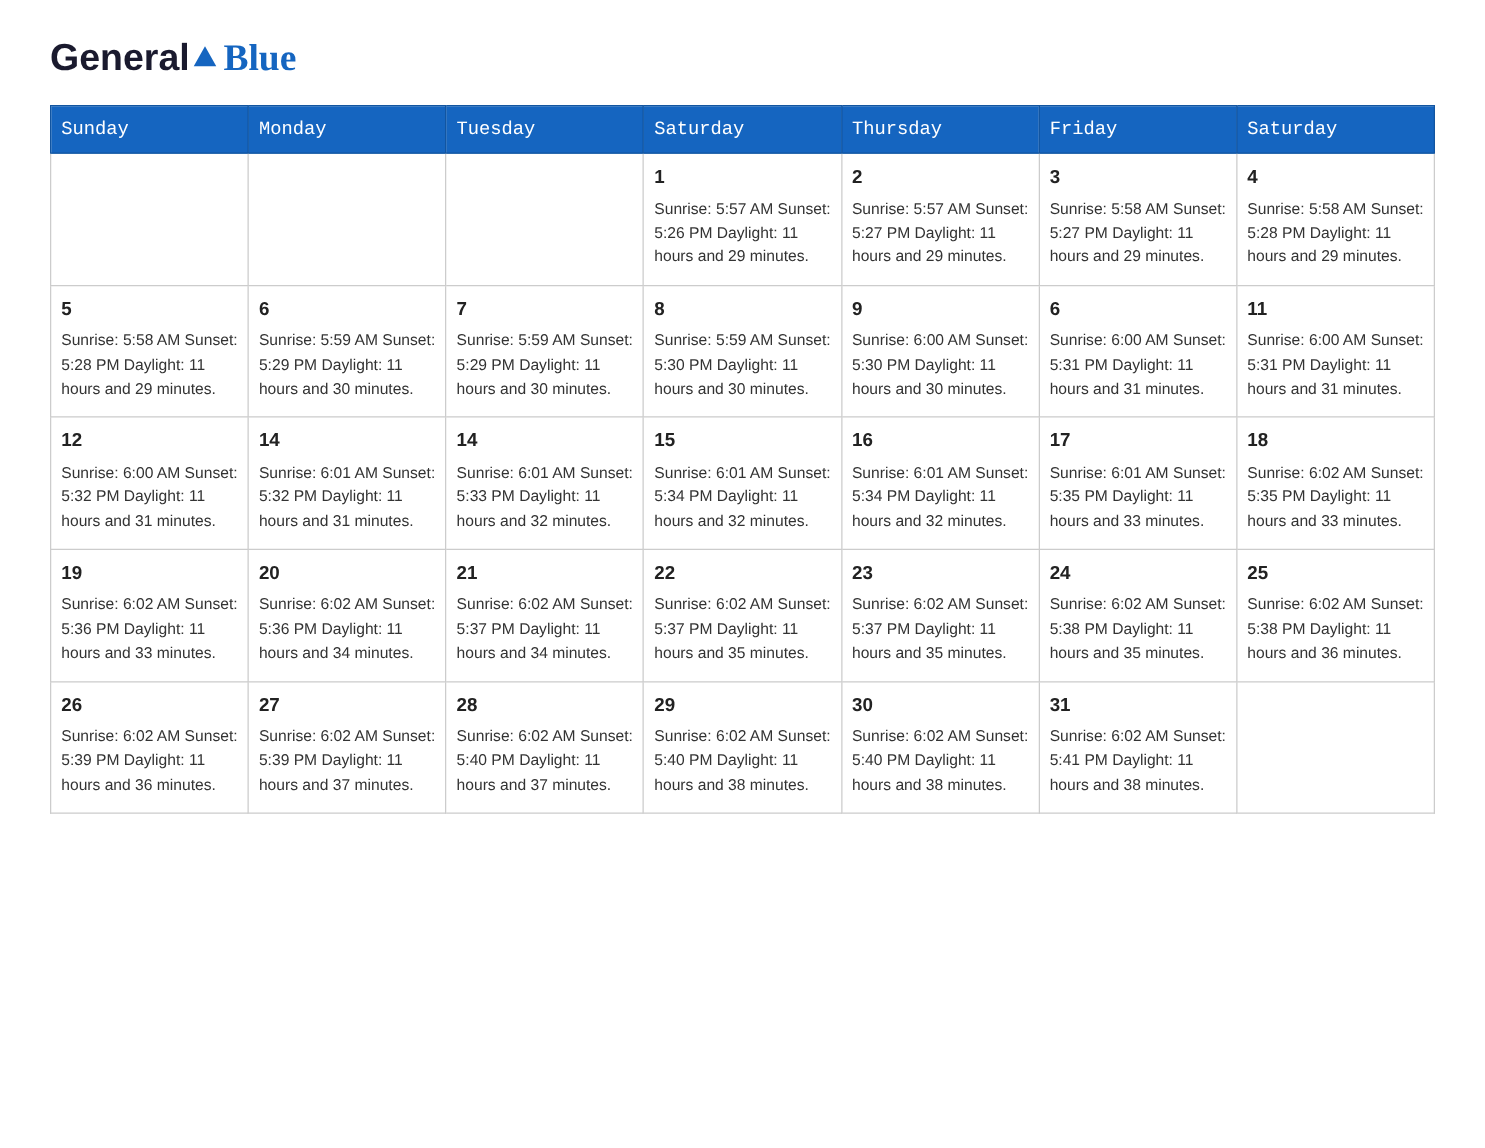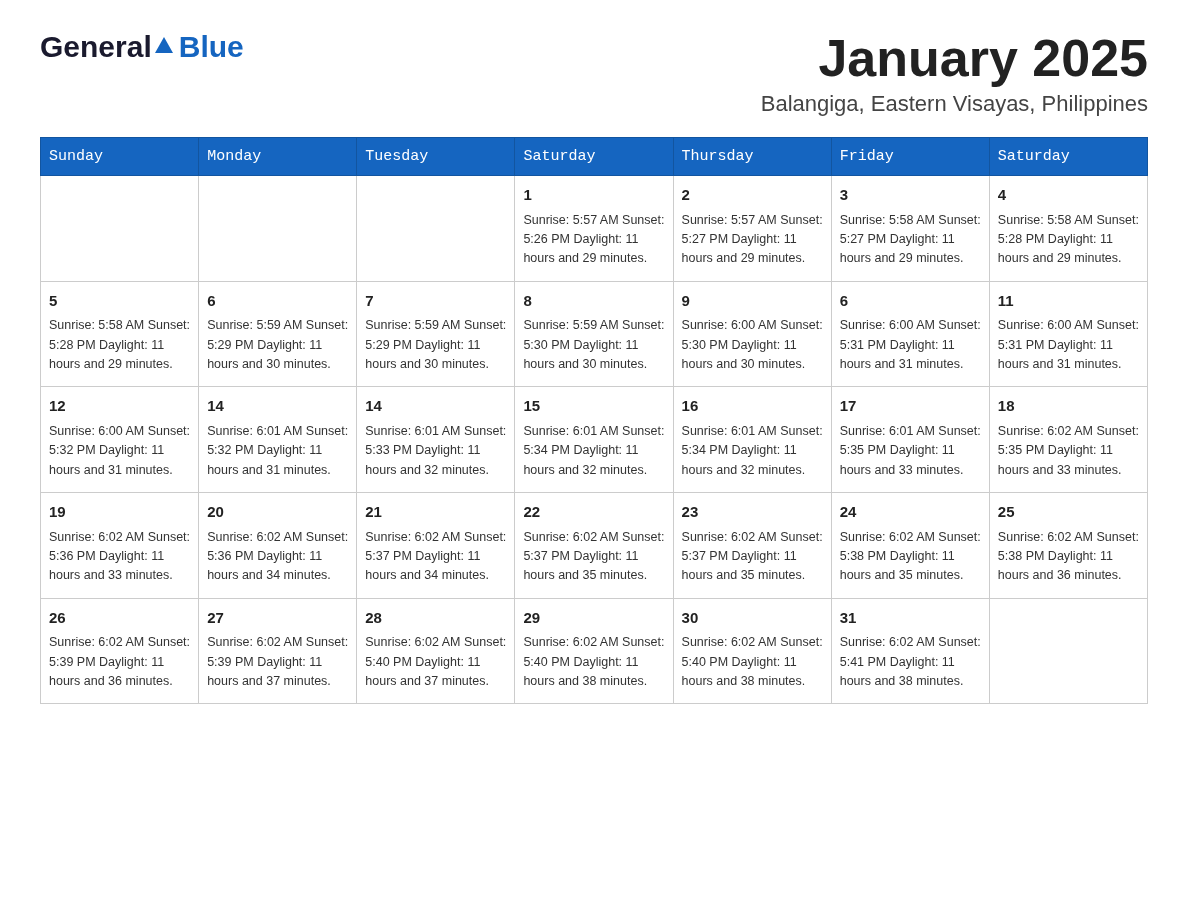--- a/index.html
+++ b/index.html
@@ -95,26 +95,22 @@
 </head>
 <body>
 
 <div class="header">
   <div class="logo-wrap">
     <div class="logo-row">
       <span style="font-size:30px;font-weight:bold;color:#1a1a2e;font-family:Arial,sans-serif;">General</span>
       <span class="logo-triangle"></span>
     </div>
     <div>
-      <span style="font-size:30px;font-weight:bold;color:#1565c0;font-family:Liberation Sans, sans-serif;margin-left:6px;">Blue</span>
+      <span style="font-size:30px;font-weight:bold;color:#1565c0;font-family:Liberation Serif, serif;margin-left:6px;">Blue</span>
     </div>
-  </div>
-  <div class="title-block">
-    <div class="month-title">January 2025</div>
-    <div class="location-title">Balangiga, Eastern Visayas, Philippines</div>
   </div>
 </div>
 
 <table class="calendar">
   <thead>
     <tr>
     <th>Sunday</th>
         <th>Monday</th>
         <th>Tuesday</th>
         <th>Saturday</th>

